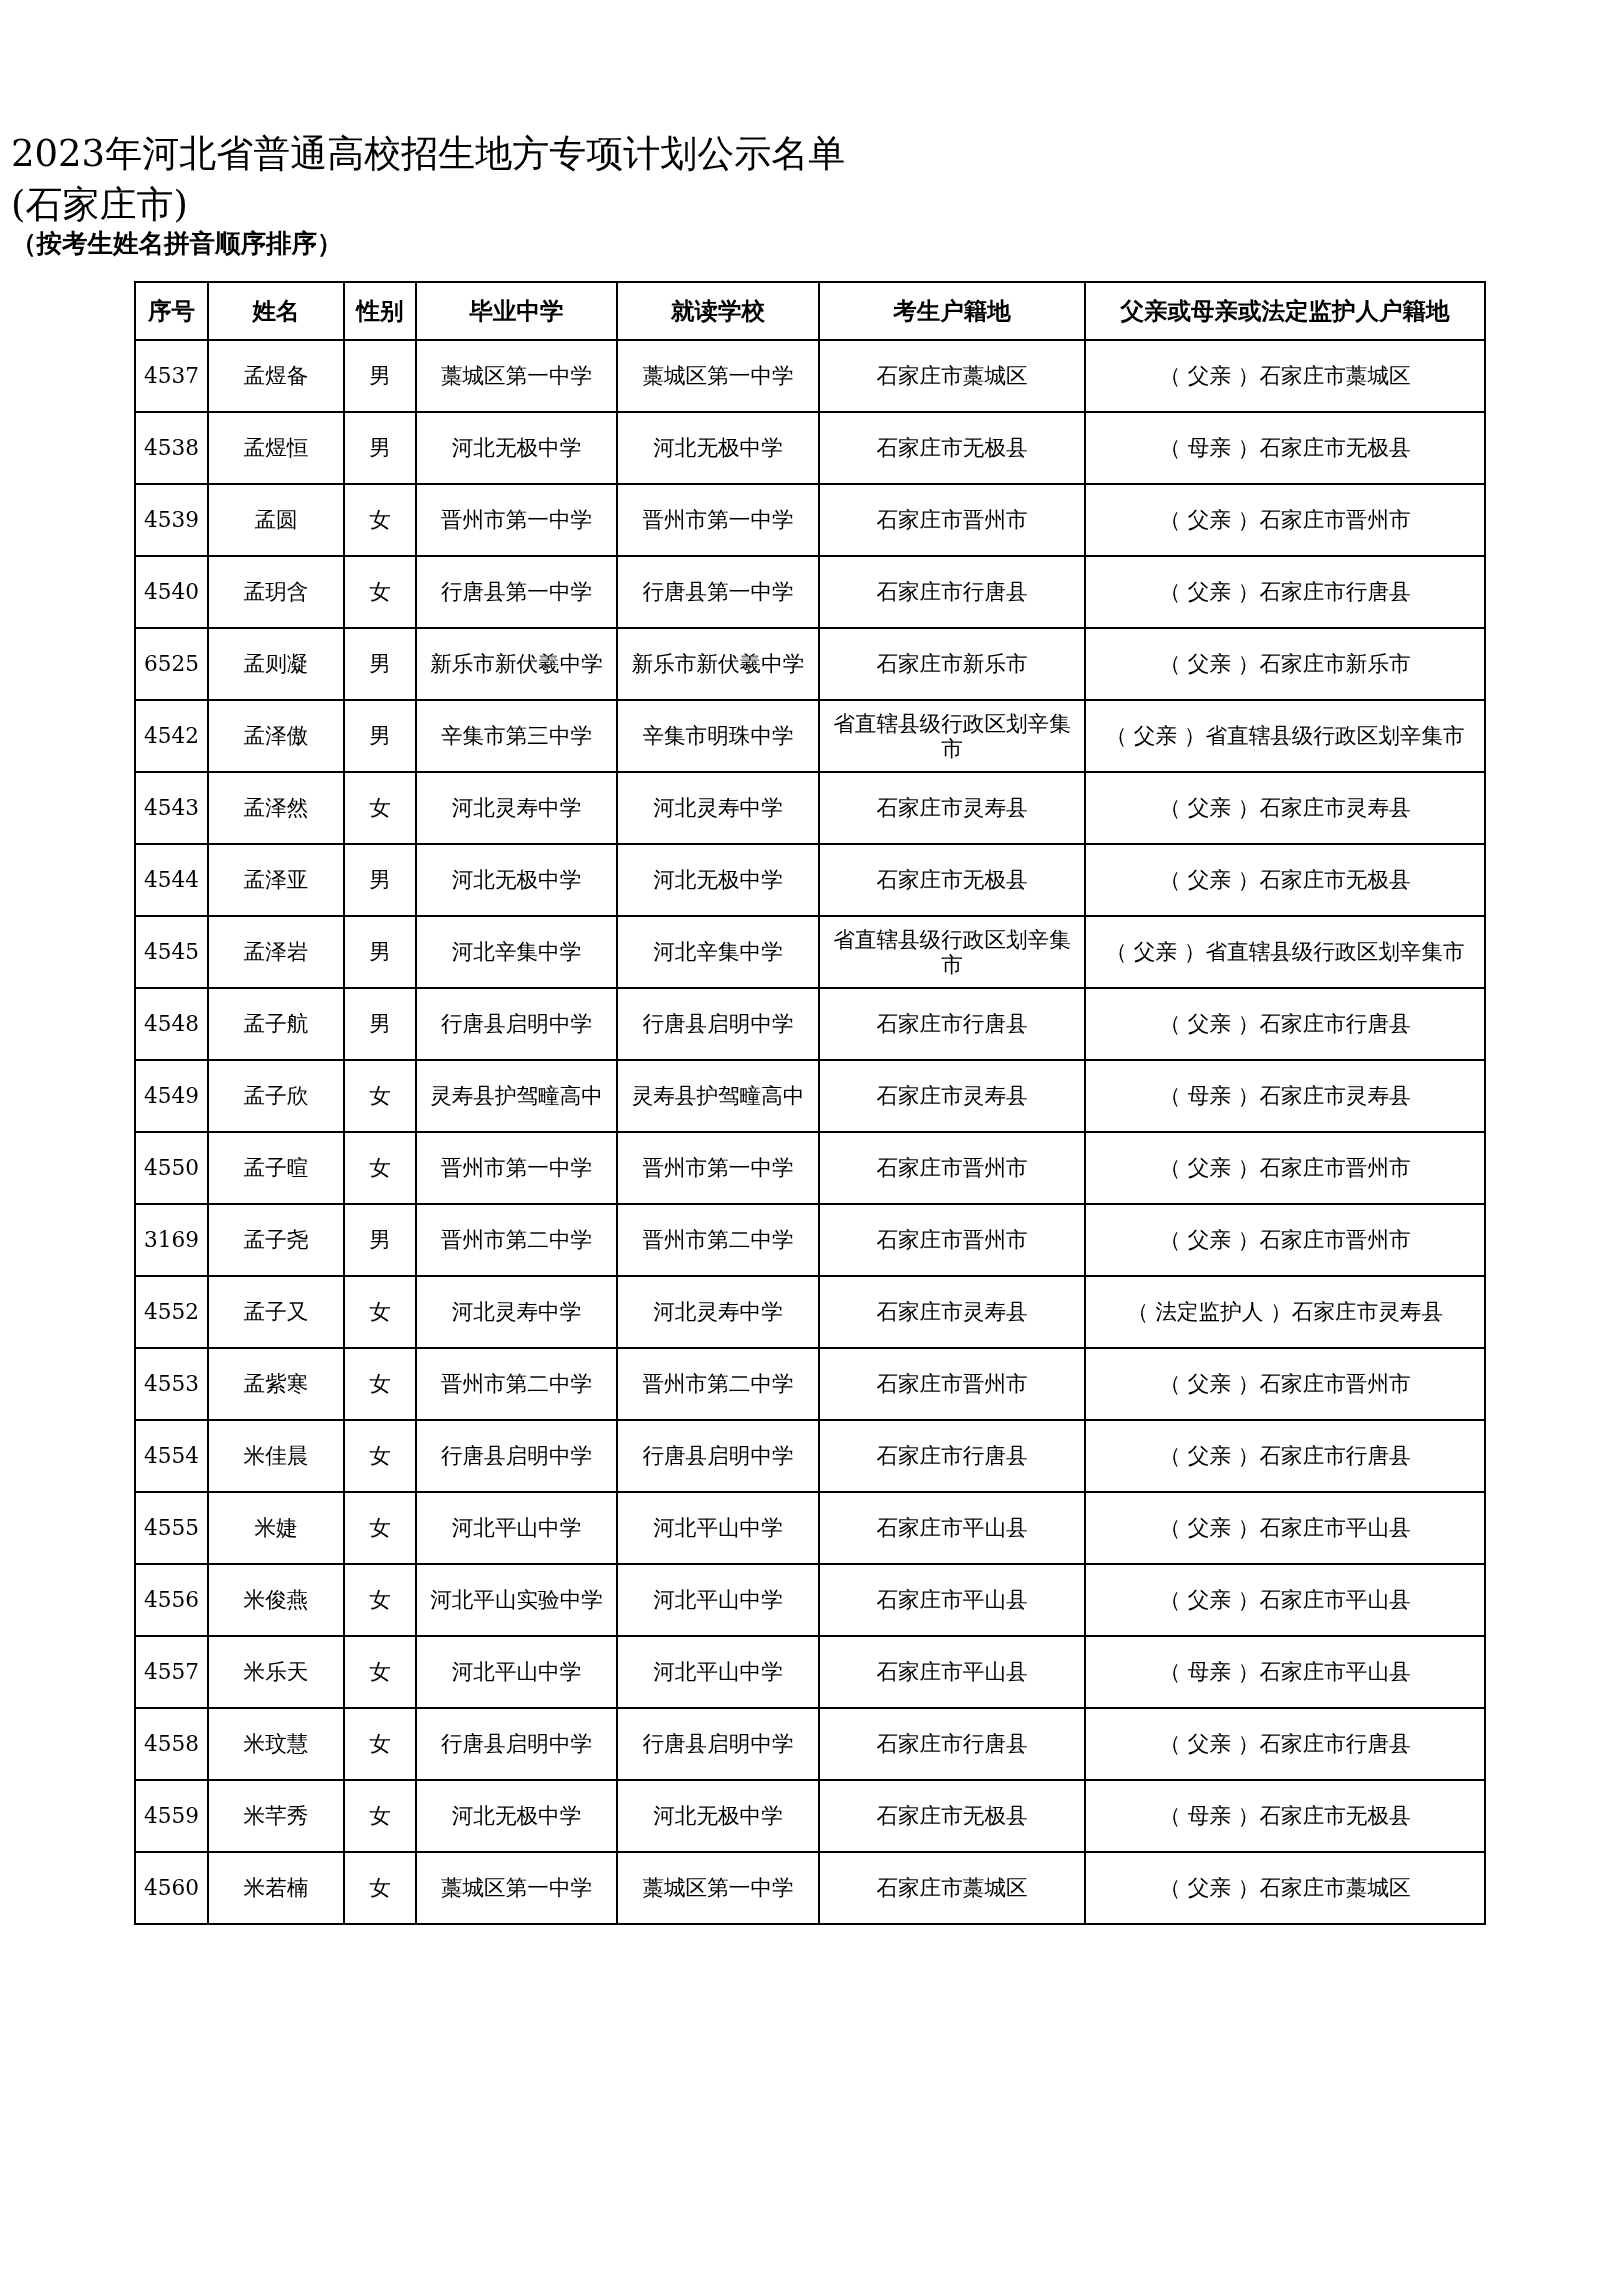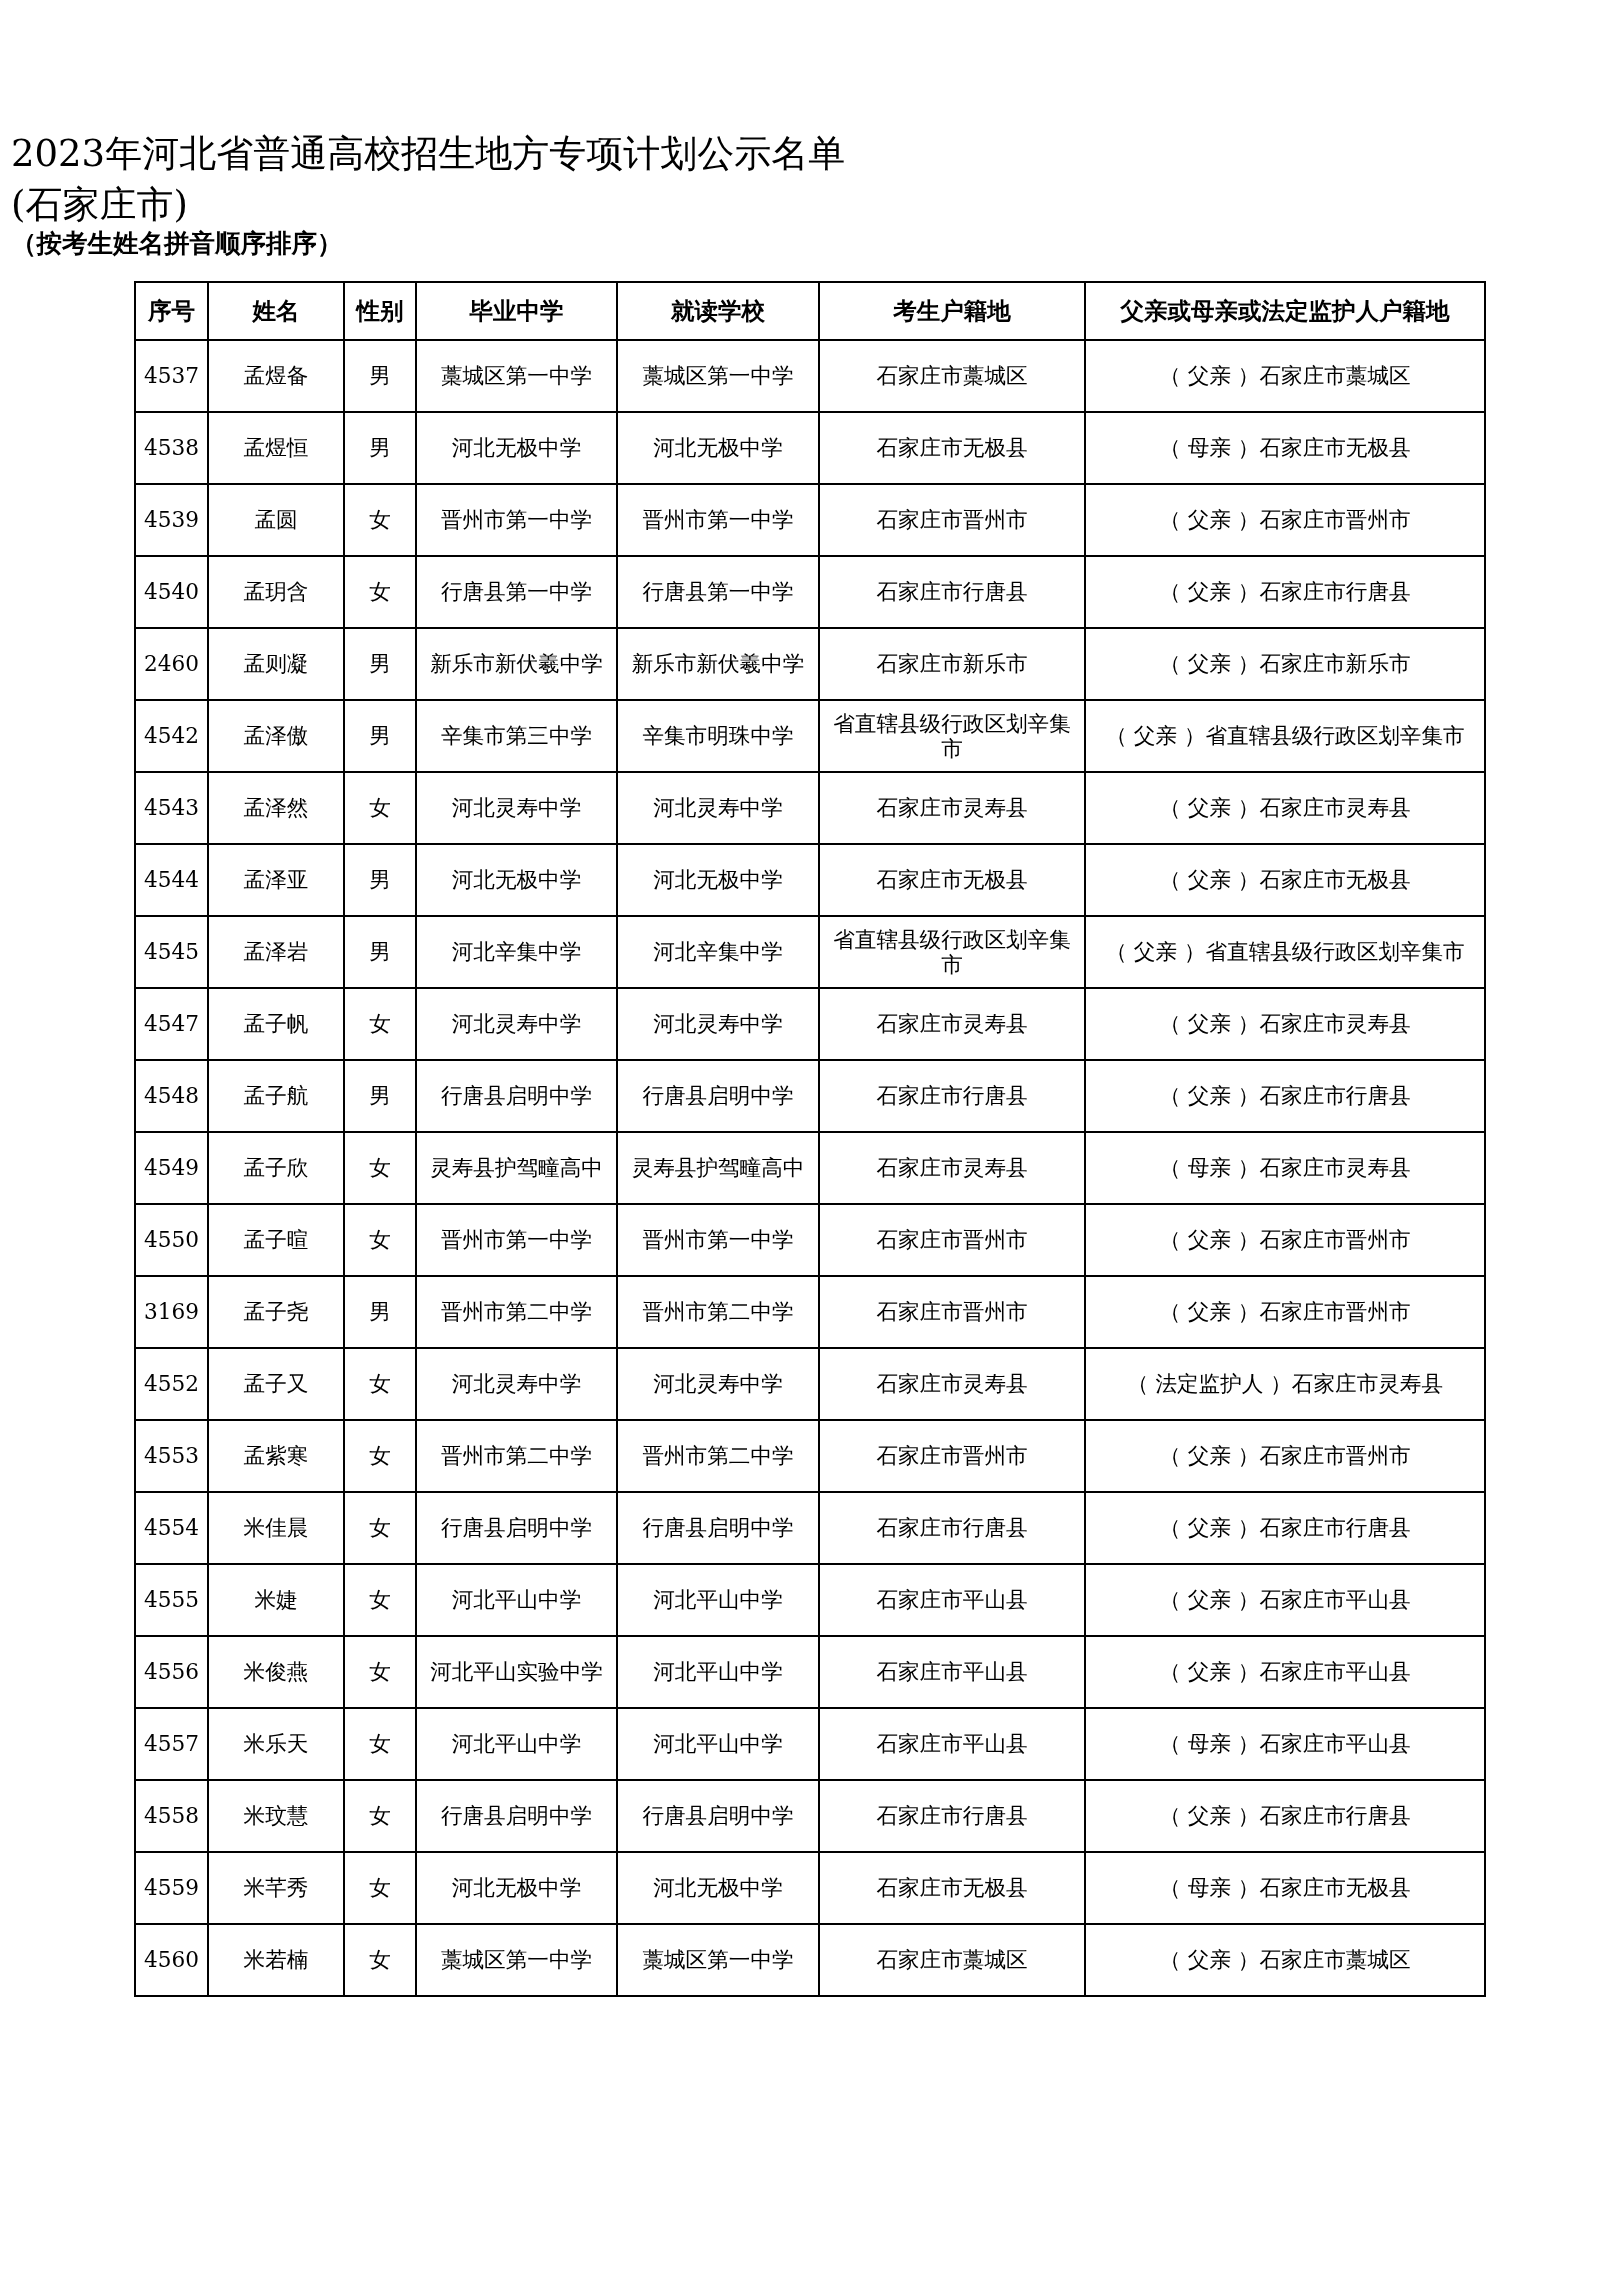--- a/index.html
+++ b/index.html
@@ -77,21 +77,21 @@
       <tr>
         <td class="num">4540</td>
         <td>孟玥含</td>
         <td>女</td>
         <td class="wrap">行唐县第一中学</td>
         <td class="wrap">行唐县第一中学</td>
         <td class="wrap">石家庄市行唐县</td>
         <td class="wrap">（ 父亲 ）石家庄市行唐县</td>
       </tr>
       <tr>
-        <td class="num">2460</td>
+        <td class="num">6525</td>
         <td>孟则凝</td>
         <td>男</td>
         <td class="wrap">新乐市新伏羲中学</td>
         <td class="wrap">新乐市新伏羲中学</td>
         <td class="wrap">石家庄市新乐市</td>
         <td class="wrap">（ 父亲 ）石家庄市新乐市</td>
       </tr>
       <tr>
         <td class="num">4542</td>
         <td>孟泽傲</td>
@@ -122,29 +122,20 @@
       <tr>
         <td class="num">4545</td>
         <td>孟泽岩</td>
         <td>男</td>
         <td class="wrap">河北辛集中学</td>
         <td class="wrap">河北辛集中学</td>
         <td class="wrap">省直辖县级行政区划辛集市</td>
         <td class="wrap">（ 父亲 ）省直辖县级行政区划辛集市</td>
       </tr>
       <tr>
-        <td class="num">4547</td>
-        <td>孟子帆</td>
-        <td>女</td>
-        <td class="wrap">河北灵寿中学</td>
-        <td class="wrap">河北灵寿中学</td>
-        <td class="wrap">石家庄市灵寿县</td>
-        <td class="wrap">（ 父亲 ）石家庄市灵寿县</td>
-      </tr>
-      <tr>
         <td class="num">4548</td>
         <td>孟子航</td>
         <td>男</td>
         <td class="wrap">行唐县启明中学</td>
         <td class="wrap">行唐县启明中学</td>
         <td class="wrap">石家庄市行唐县</td>
         <td class="wrap">（ 父亲 ）石家庄市行唐县</td>
       </tr>
       <tr>
         <td class="num">4549</td>

